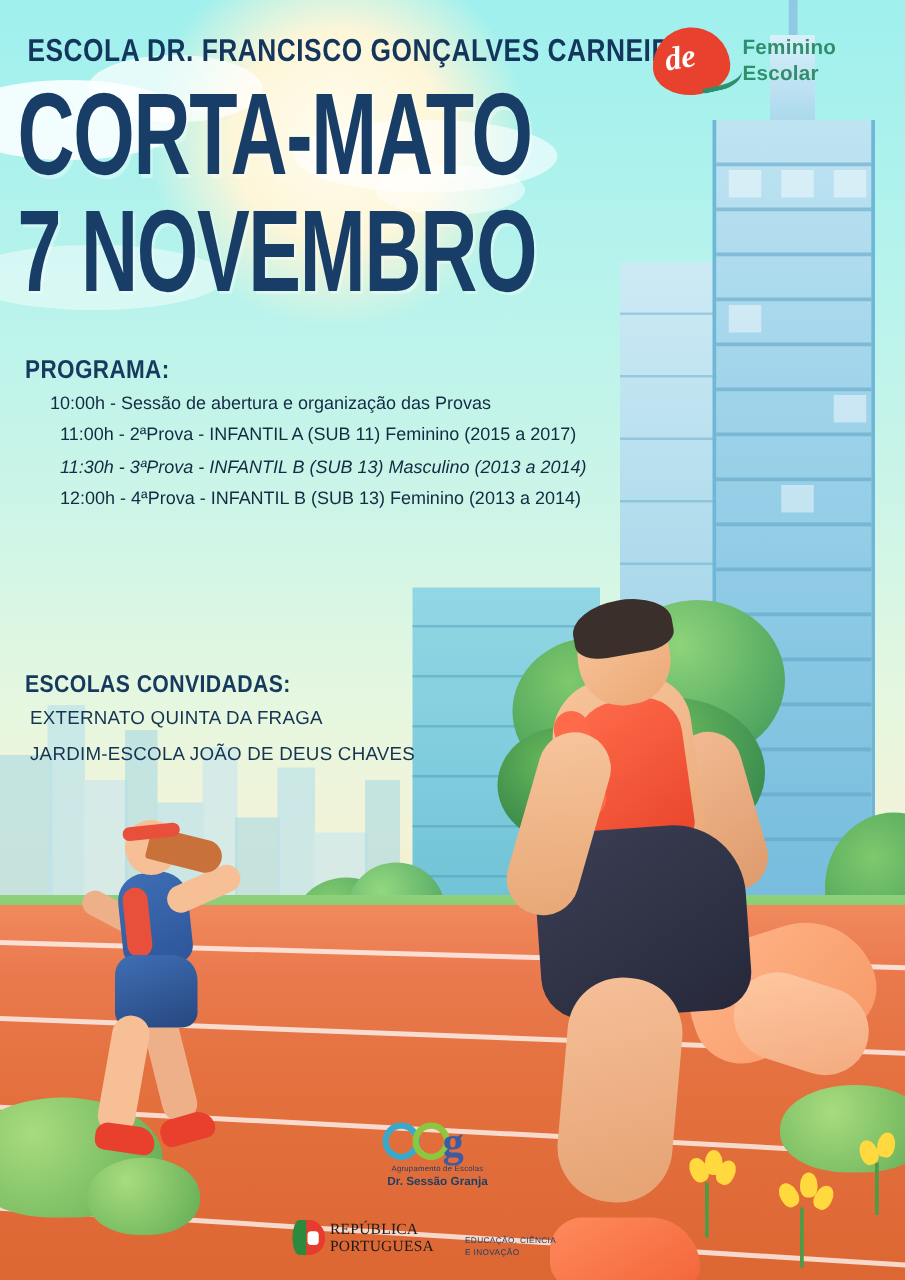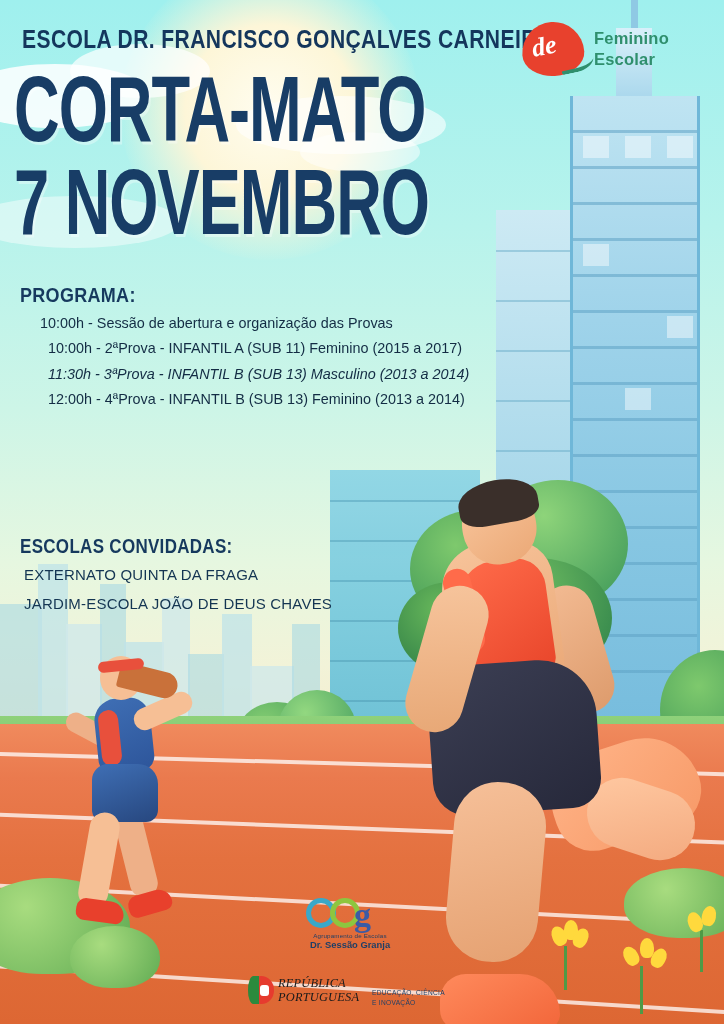--- a/index.html
+++ b/index.html
@@ -348,21 +348,21 @@
     border:5px solid #8dc63f; border-radius:50%;
   }
   .ag-g {
     position:absolute; left:70px; top:0px;
     font-size:34px; color:#3b5ba5; font-weight:bold;
     font-family:"Liberation Serif", serif;
   }
   .ag-l1 { font-size:6.2px; color:#1f3f66; letter-spacing:.2px; }
   .ag-l2 { font-size:9.4px; color:#1f3f66; font-weight:bold; }
 
-  .rp-logo { position:absolute; left:248px; bottom:12px; width:130px; height:42px;font-style:italic; }
+  .rp-logo { position:absolute; left:234px; bottom:12px; width:130px; height:42px; }
   .rp-shield {
     position:absolute; left:0; top:6px; width:26px; height:28px;
     background:#e63b2e; border-radius:50% 50% 48% 48%;
   }
   .rp-shield .green {
     position:absolute; left:0; top:0; width:11px; height:28px;
     background:#2c8a3d; border-radius:50% 0 0 48%;
   }
   .rp-shield .dot {
     position:absolute; left:12px; top:9px; width:9px; height:11px;
@@ -541,21 +541,21 @@
 
     <div class="title-block">
       <div class="title-1">CORTA-MATO</div>
       <div class="title-2">7 NOVEMBRO</div>
     </div>
 
     <div class="programa-label">PROGRAMA:</div>
 
     <div class="prog-list">
       <div class="row">10:00h - Sessão de abertura e organização das Provas</div>
-      <div class="row c2">10:00h - 2ªProva - INFANTIL A (SUB 11) Feminino (2015 a 2017)</div>
+      <div class="row c2">11:00h - 2ªProva - INFANTIL A (SUB 11) Feminino (2015 a 2017)</div>
       <div class="row c3">11:30h - 3ªProva - INFANTIL B (SUB 13) Masculino (2013 a 2014)</div>
       <div class="row c4">12:00h - 4ªProva - INFANTIL B (SUB 13) Feminino (2013 a 2014)</div>
     </div>
 
     <div class="escolas-label">ESCOLAS CONVIDADAS:</div>
     <div class="escolas-list">
       <div class="row">EXTERNATO QUINTA DA FRAGA</div>
       <div class="row">JARDIM-ESCOLA JOÃO DE DEUS CHAVES</div>
     </div>
 

